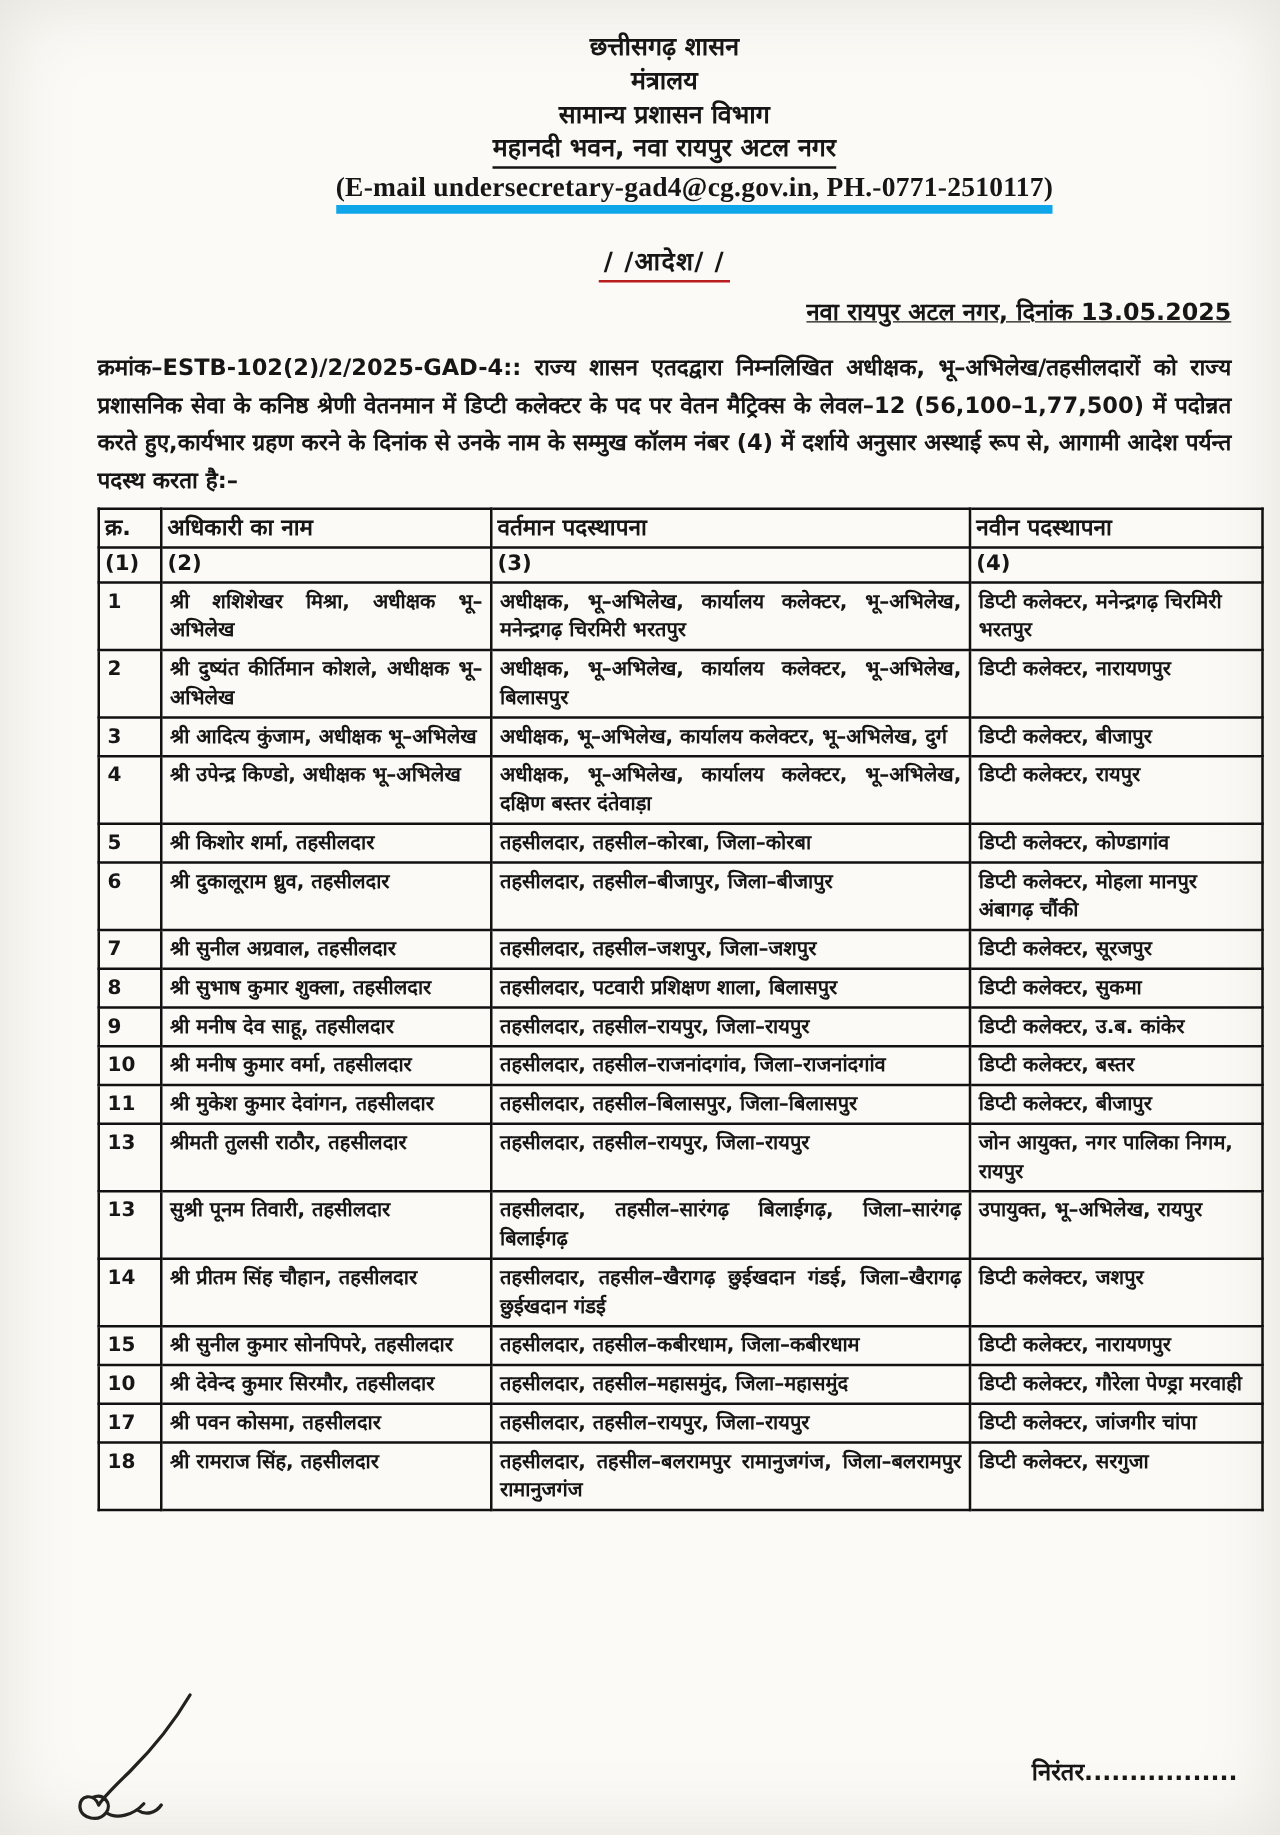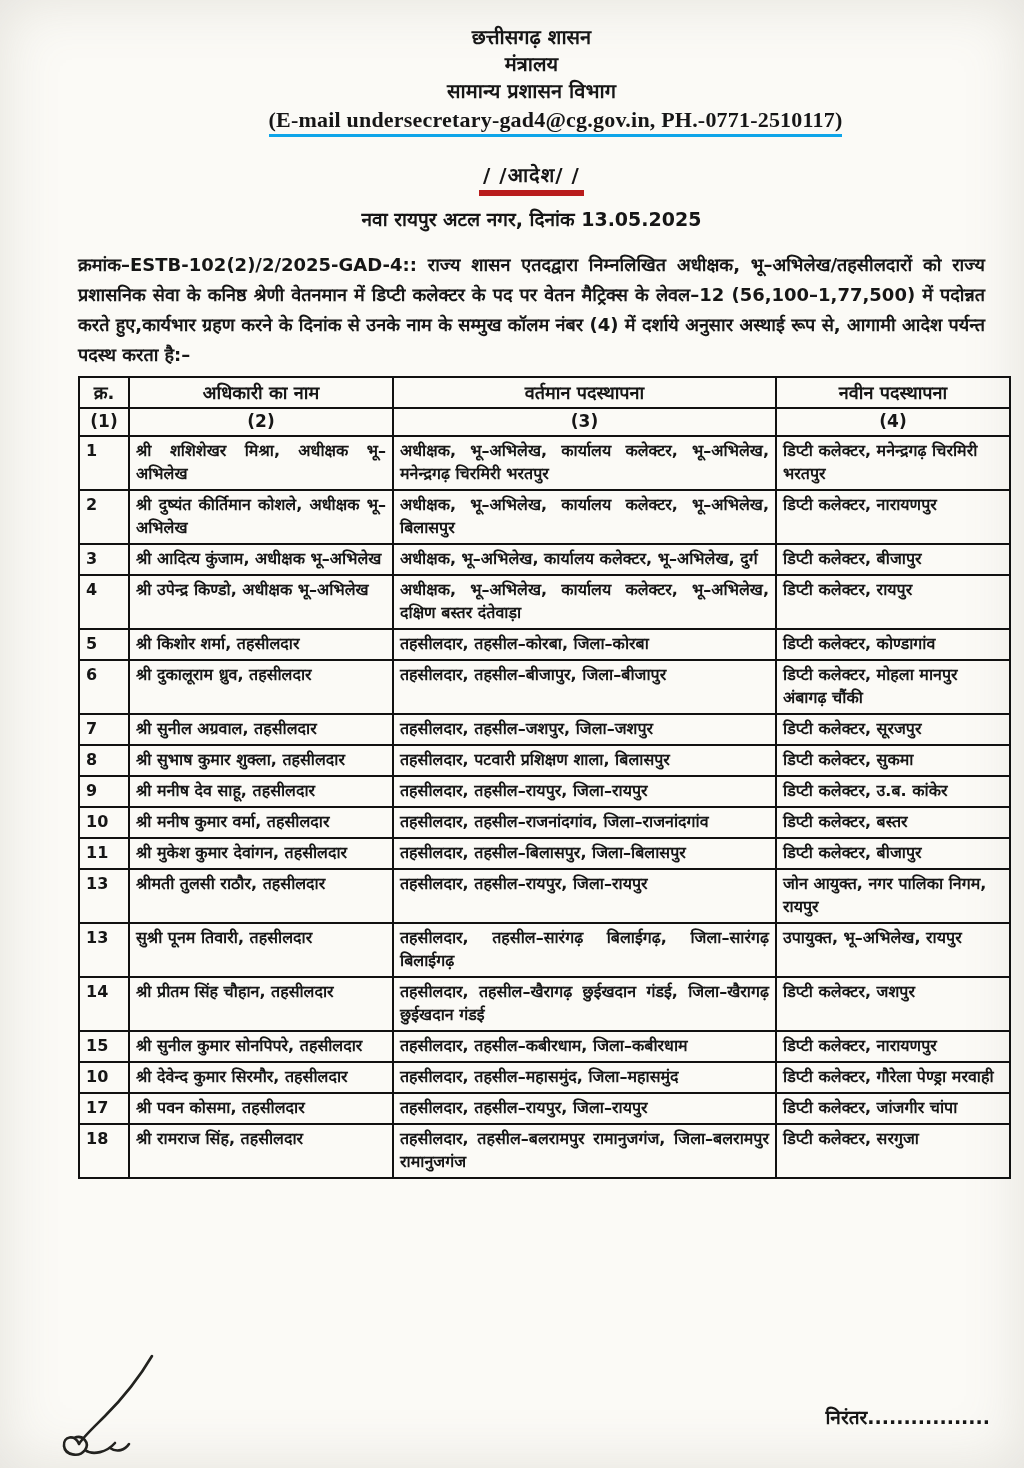--- a/index.html
+++ b/index.html
@@ -16,25 +16,25 @@
     overflow:hidden;
   }
   .content{width:907px;}
   
   .hdr{ text-align:center; font-weight:700; }
   .hdr-line{ font-size:20px; line-height:27px; }
   .hdr-underline{ display:inline-block; border-bottom:2px solid #161616; padding-bottom:1px; }
   .email-line{
     font-family:"Liberation Serif","DejaVu Serif",serif;
     font-size:22px; font-weight:700; letter-spacing:.2px;
-    display:inline-block; border-bottom:3px solid #0ea5e9; padding-bottom:1px; margin-top:2px;margin-left:48px;
+    display:inline-block; border-bottom:7px solid #0ea5e9; padding-bottom:1px; margin-top:2px;margin-left:48px;
   }
   .order-title{ margin-top:24px; text-align:center; }
-  .order-title span{ font-size:20px; font-weight:700; display:inline-block; border-bottom:6px solid #b91c1c; padding:0 4px 2px; letter-spacing:1px;}
-  .place-date{ margin-top:10px; text-align:center; font-size:19px; font-weight:700; }
+  .order-title span{ font-size:20px; font-weight:700; display:inline-block; border-bottom:2px solid #b91c1c; padding:0 4px 2px; letter-spacing:1px;}
+  .place-date{ margin-top:10px; text-align:right; font-size:19px; font-weight:700;text-decoration:underline; }
   
   .para{
     margin-top:18px;
     font-size:18px; line-height:30px; font-weight:600;
     text-align:justify;
   }
   .para .refno{ font-weight:700; }
   
   table.order{
     margin-top:6px;
@@ -44,21 +44,21 @@
   }
   table.order th, table.order td{
     border:2px solid #111;
     padding:2px 6px 4px 6px;
     vertical-align:top;
     font-size:16px;
     line-height:23px;
     font-weight:600;
     overflow:hidden;
   }
-  table.order th{ text-align:center; font-weight:700; font-size:18px; padding:3px 4px; }
+  table.order th{ text-align:left; font-weight:700; font-size:18px; padding:3px 4px; }
   th.c1{ width:40px; } th.c2{ width:254px; } th.c3{ width:373px; } th.c4{ width:224px;margin-top:32px; }
   td.sno{ text-align:left; padding-left:5px; }
   td.name, td.current{ text-align:justify; -moz-text-align-last:left; text-align-last:left; }
   tr.hnum th{ font-size:17px; padding:1px 4px 2px; }
   
   .continuation{
     position:absolute; right:34px; top:1404px;
     font-size:19px; font-weight:700;
   }
   .signature{ position:absolute; left:55px; top:1352px; }
@@ -66,20 +66,21 @@
 </head>
 <body>
 
 <div class="page">
   <div class="content">
 
     <div class="hdr">
       <div class="hdr-line">छत्तीसगढ़ शासन</div>
       <div class="hdr-line">मंत्रालय</div>
       <div class="hdr-line">सामान्य प्रशासन विभाग</div>
+      <div class="hdr-line"><span class="hdr-underline">महानदी भवन, नवा रायपुर अटल नगर</span></div>
       <div><span class="email-line">(E-mail undersecretary-gad4@cg.gov.in, PH.-0771-2510117)</span></div>
     </div>
 
     <div class="order-title">
       <span>/ /आदेश/ /</span>
     </div>
 
     <div class="place-date">नवा रायपुर अटल नगर, दिनांक 13.05.2025</div>
 
     <div class="para"><span class="refno">क्रमांक–ESTB-102(2)/2/2025-GAD-4::</span><span> राज्य शासन एतदद्वारा निम्नलिखित अधीक्षक, भू–अभिलेख/तहसीलदारों को राज्य प्रशासनिक सेवा के कनिष्ठ श्रेणी वेतनमान में डिप्टी कलेक्टर के पद पर वेतन मैट्रिक्स के लेवल–12 (56,100–1,77,500) में पदोन्नत करते हुए,कार्यभार ग्रहण करने के दिनांक से उनके नाम के सम्मुख कॉलम नंबर (4) में दर्शाये अनुसार  अस्थाई रूप से, आगामी आदेश पर्यन्त पदस्थ करता है:–</span></div>

